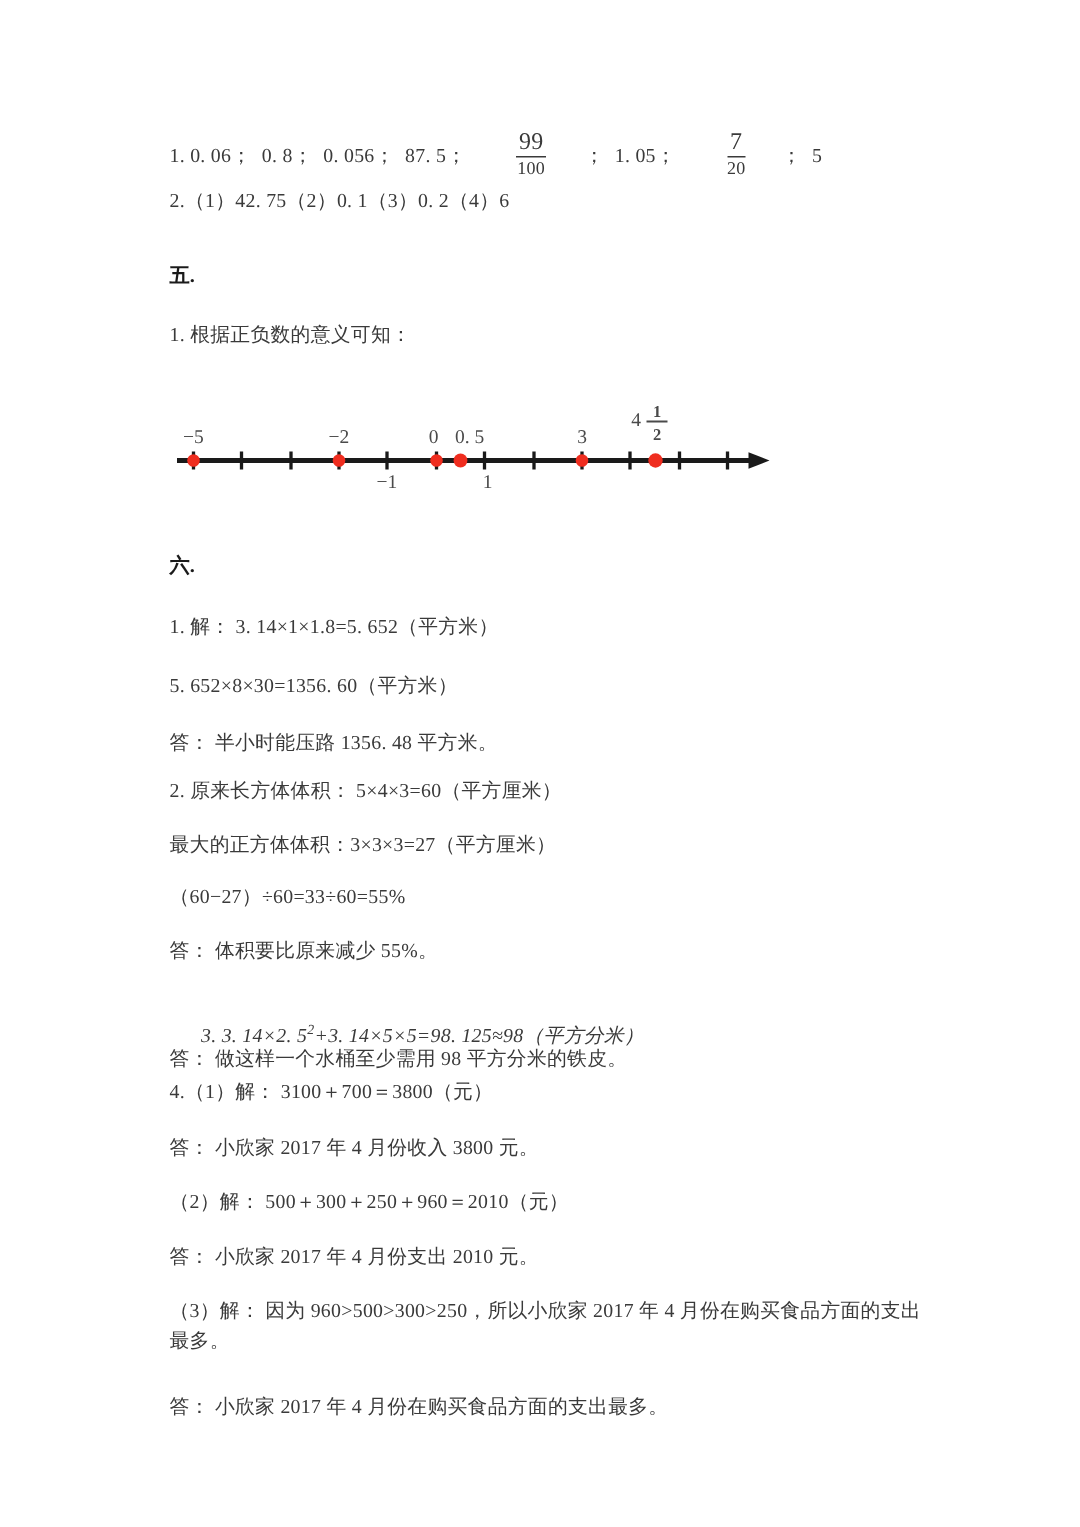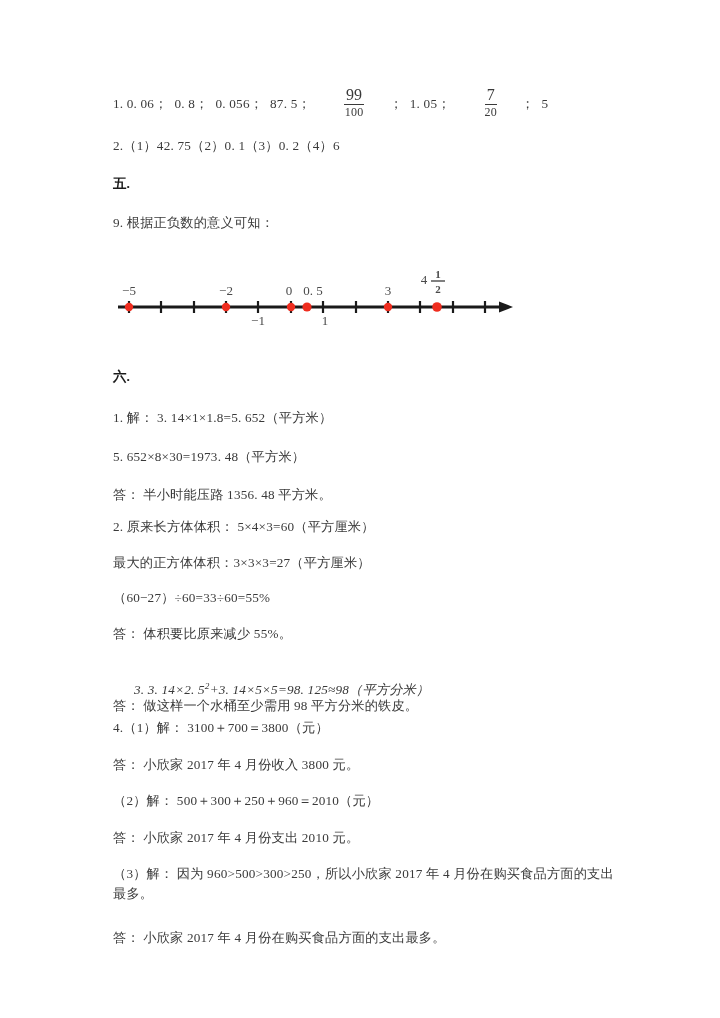--- a/index.html
+++ b/index.html
@@ -119,24 +119,24 @@
         <span style="display:inline-block;width:30px;"></span>
         <span class="frac">
           <span class="num">7</span>
           <span class="den">20</span>
         </span>
         <span style="display:inline-block;width:20px;"></span>
         <span class="seg">；  5</span>
       </div>
     </div>
 
-    <div class="blk line" style="top:136px;">2.（1）42. 75（2）0. 1（3）0. 2（4）6</div>
+    <div class="blk line" style="top:124px;">2.（1）42. 75（2）0. 1（3）0. 2（4）6</div>
 
     <div class="blk sec-title" style="top:175px;">五.</div>
-    <div class="blk line" style="top:213px;">9. 根据正负数的意义可知：</div>
+    <div class="blk line" style="top:213px;">1. 根据正负数的意义可知：</div>
 
     <div class="numline-wrap">
       <svg class="numline" width="420" height="90" viewBox="0 0 420 90" xmlns="http://www.w3.org/2000/svg">
         <g>
           <line x1="5" y1="59" x2="388" y2="59" stroke="#1a1a1a" stroke-width="3.2"></line>
           <polygon points="386,53.5 400,59 386,64.5" fill="#1a1a1a"></polygon>
         </g>
         <g stroke="#1a1a1a" stroke-width="2.2">
           <line x1="16" y1="53" x2="16" y2="65"></line>
           <line x1="48" y1="53" x2="48" y2="65"></line>
@@ -175,21 +175,21 @@
           <text class="nl-frac-num" x="325" y="30" text-anchor="middle">1</text>
           <line x1="318" y1="33" x2="332" y2="33" stroke="#4a4a4a" stroke-width="1.4"></line>
           <text class="nl-frac-den" x="325" y="45" text-anchor="middle">2</text>
         </g>
       </svg>
     </div>
 
     <div class="blk sec-title" style="top:368px;">六.</div>
 
     <div class="blk line" style="top:408px;">1. 解： 3. 14×1×1.8=5. 652（平方米）</div>
-    <div class="blk line" style="top:447px;">5. 652×8×30=1973. 48（平方米）</div>
+    <div class="blk line" style="top:447px;">5. 652×8×30=1356. 60（平方米）</div>
     <div class="blk line" style="top:485px;">答： 半小时能压路 1356. 48 平方米。</div>
     <div class="blk line" style="top:517px;">2. 原来长方体体积： 5×4×3=60（平方厘米）</div>
     <div class="blk line" style="top:553px;">最大的正方体体积：3×3×3=27（平方厘米）</div>
     <div class="blk line" style="top:588px;">（60−27）÷60=33÷60=55%</div>
     <div class="blk line" style="top:624px;">答： 体积要比原来减少 55%。</div>
 
     <div class="blk line" style="top:660px;font-style:italic;">
       <span class="seg">3. 3. 14×2. 5</span><sup>2</sup><span class="seg">+3. 14×5×5=98. 125≈98（平方分米）</span>
     </div>
 

